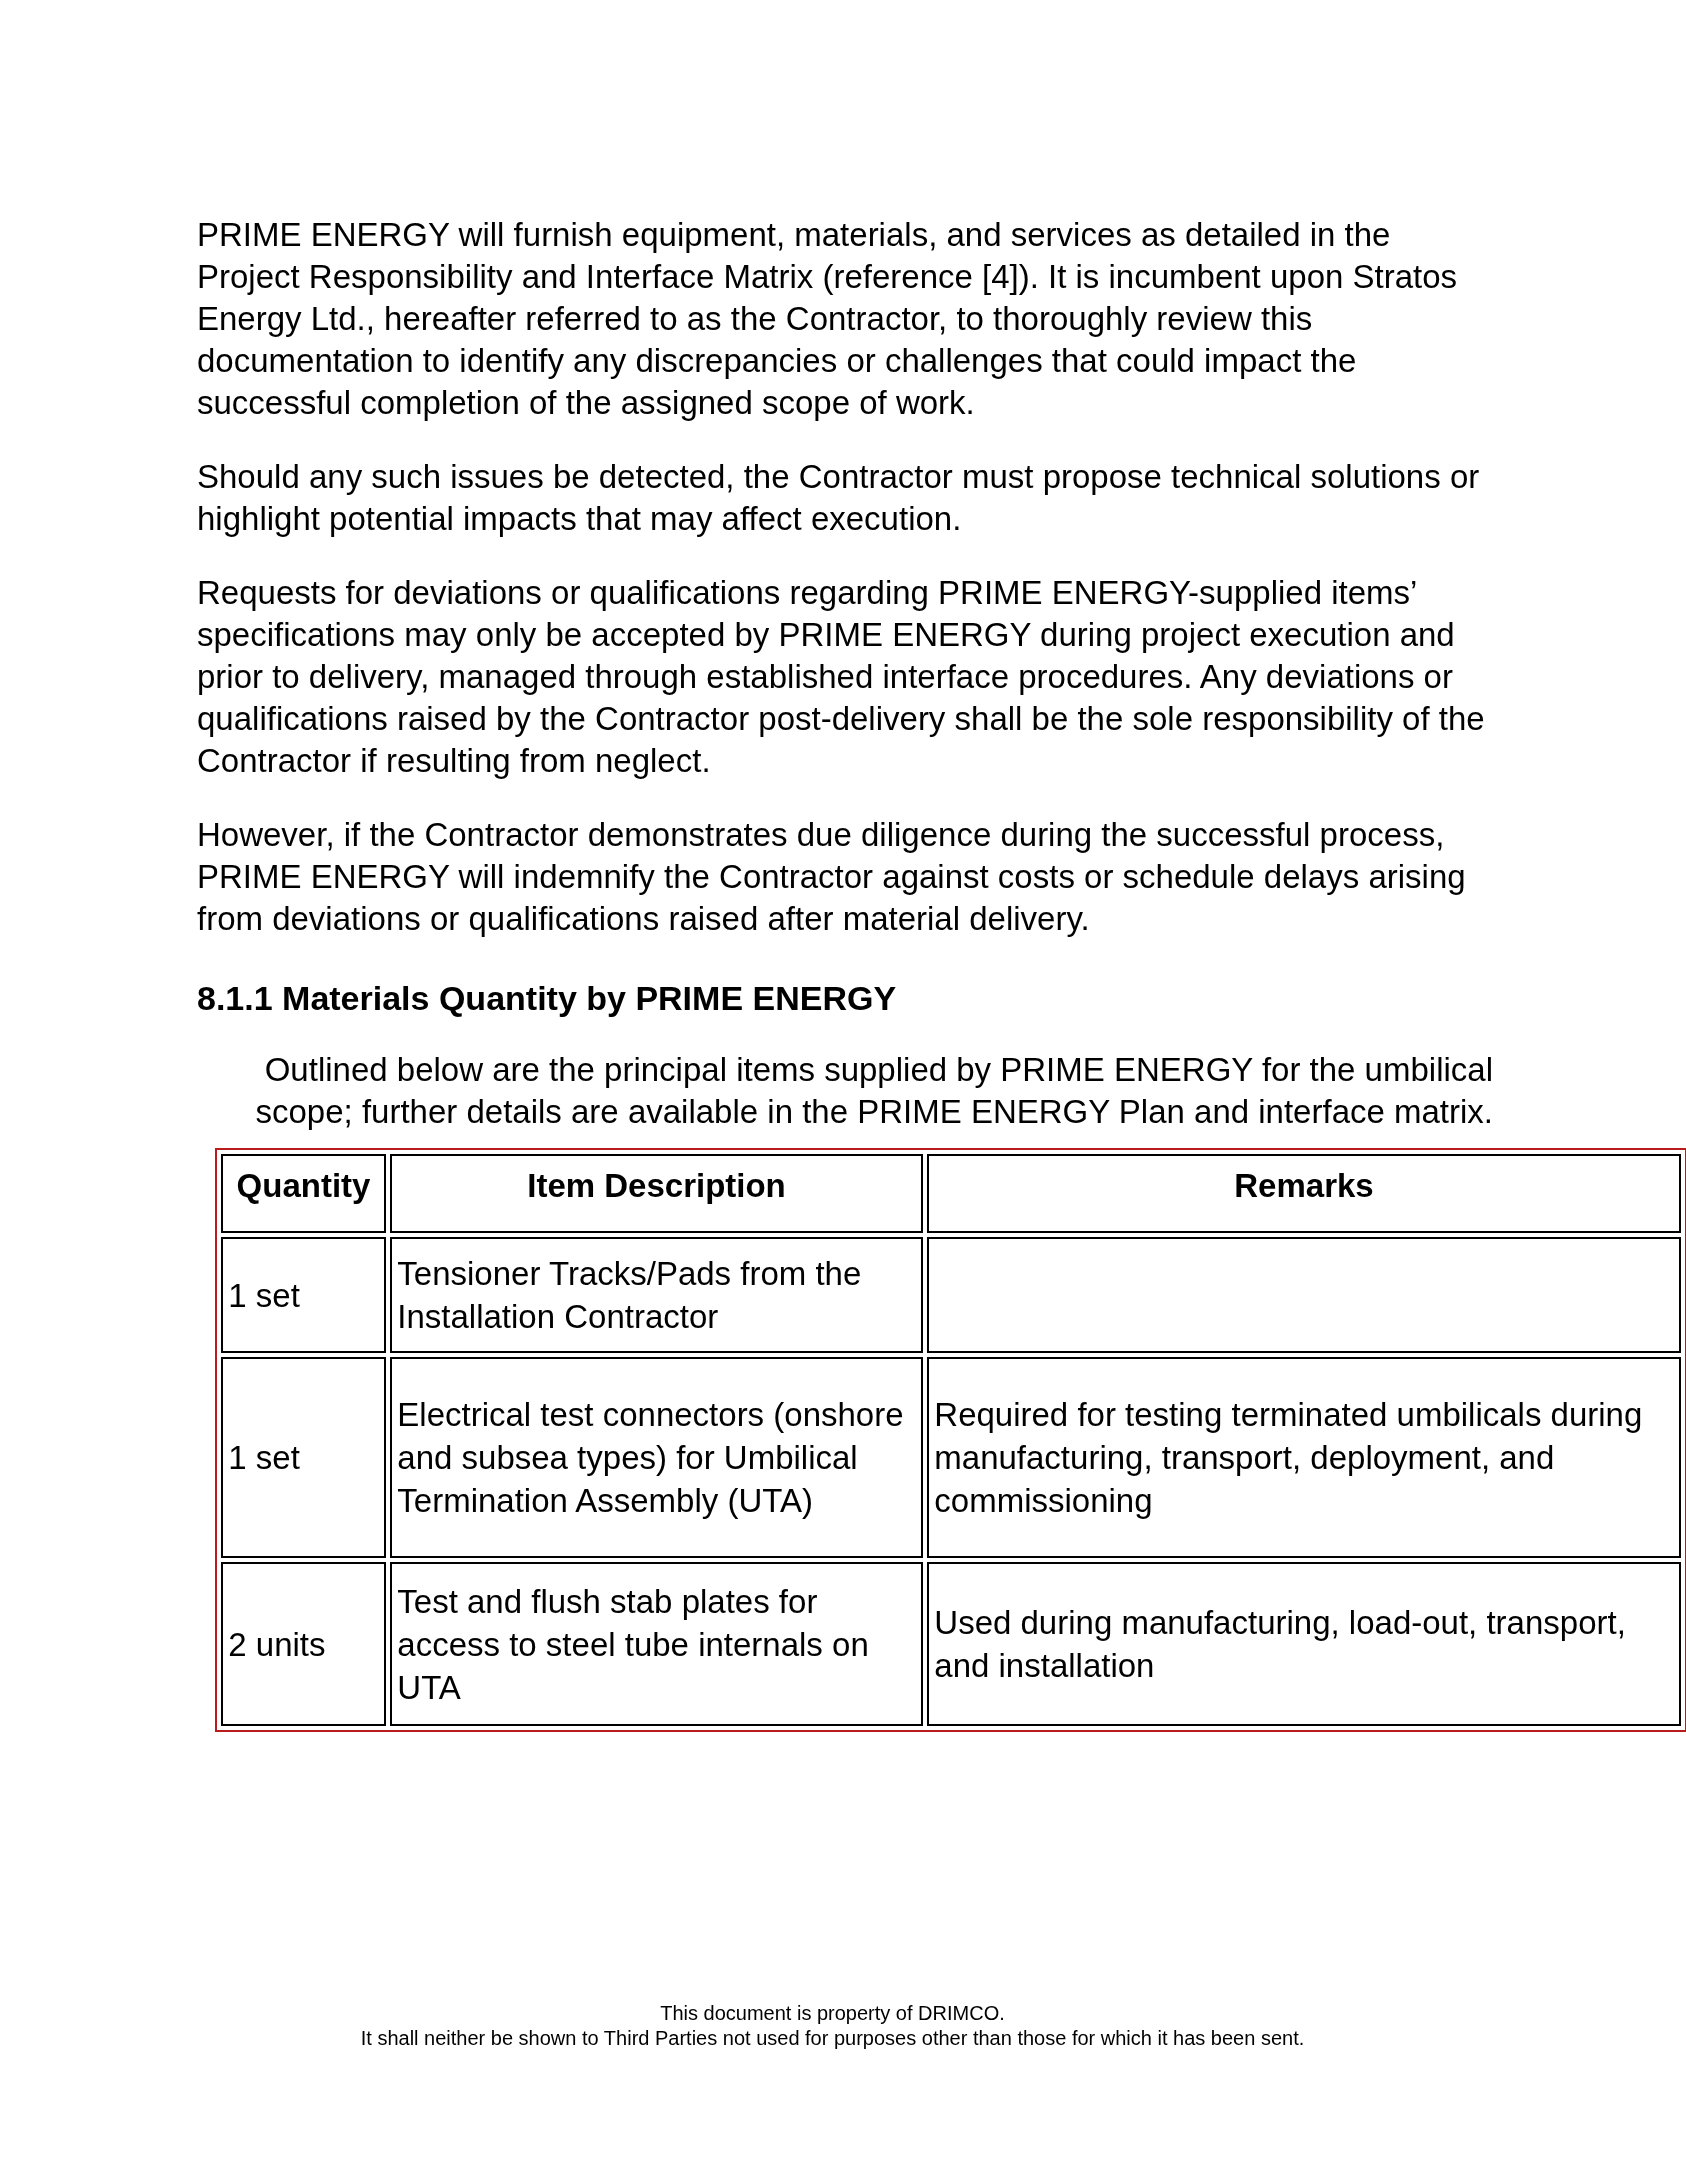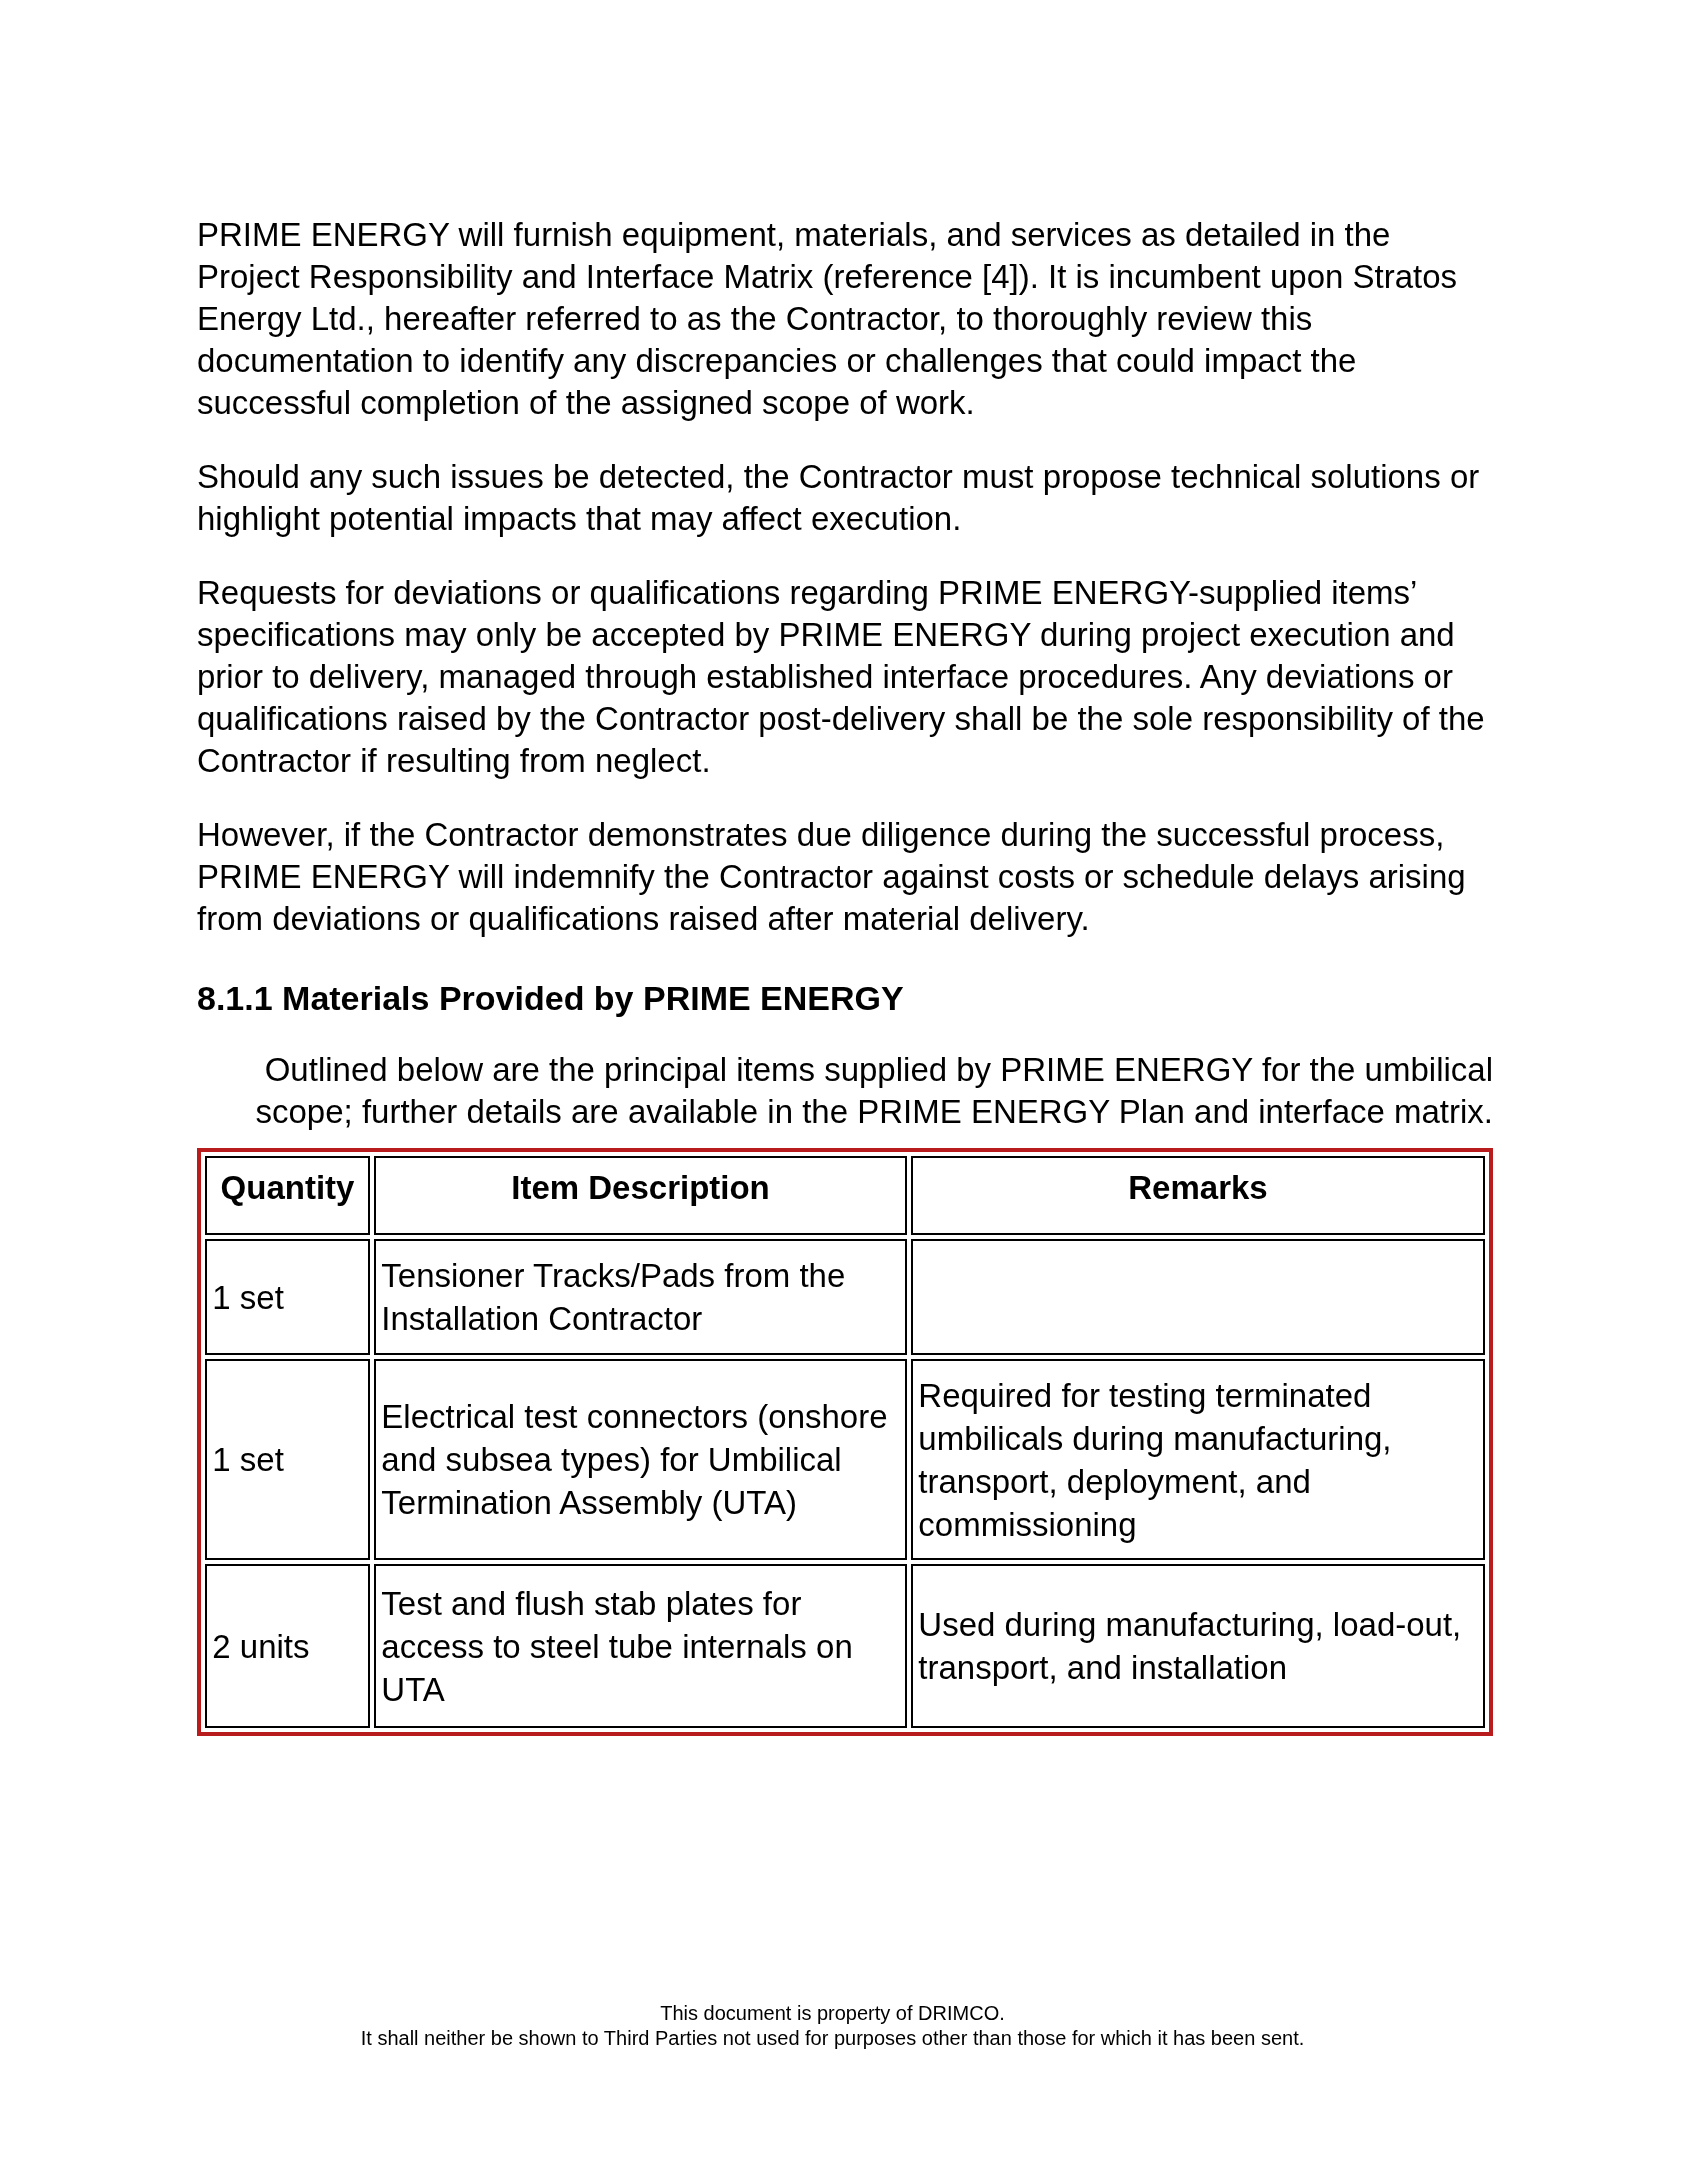--- a/index.html
+++ b/index.html
@@ -30,25 +30,26 @@
     font-size: 34px;
     line-height: 42px;
     font-weight: bold;
     margin: 37px 0 30px 0;
   }
   p.intro {
     margin-bottom: 15px;
     text-align: right;
   }
   table.materials {
-    width: 1296px;
-    border: 4px solid #b91c1c;
+    width: 1472px;
+    border: 2px solid #b91c1c;
     border-collapse: separate;
     border-spacing: 4px;
     table-layout: fixed;
+    margin-left: 18px;
   }
   col.c1 { width: 165px; }
   col.c2 { width: 533px; }
   col.c3 { width: auto; }
   th, td {
     border: 2px solid #000000;
     padding: 1.3px 5.3px;
     font-size: 33px;
     line-height: 43px;
     background: #ffffff;
@@ -81,21 +82,21 @@
 </style>
 </head>
 <body>
 
 <div class="content">
   <p>PRIME ENERGY will furnish equipment, materials, and services as detailed in the Project Responsibility and Interface Matrix (reference [4]). It is incumbent upon Stratos Energy Ltd., hereafter referred to as the Contractor, to thoroughly review this documentation to identify any discrepancies or challenges that could impact the successful completion of the assigned scope of work.</p>
   <p>Should any such issues be detected, the Contractor must propose technical solutions or highlight potential impacts that may affect execution.</p>
   <p>Requests for deviations or qualifications regarding PRIME ENERGY-supplied items’ specifications may only be accepted by PRIME ENERGY during project execution and prior to delivery, managed through established interface procedures. Any deviations or qualifications raised by the Contractor post-delivery shall be the sole responsibility of the Contractor if resulting from neglect.</p>
   <p>However, if the Contractor demonstrates due diligence during the successful process, PRIME ENERGY will indemnify the Contractor against costs or schedule delays arising from deviations or qualifications raised after material delivery.</p>
 
-  <h3 class="heading">8.1.1 Materials Provided by PRIME ENERGY</h3>
+  <h3 class="heading">8.1.1 Materials Quantity by PRIME ENERGY</h3>
 
   <p class="intro">Outlined below are the principal items supplied by PRIME ENERGY for the umbilical scope; further details are available in the PRIME ENERGY Plan and interface matrix.</p>
 
   <table class="materials">
     <colgroup>
       <col class="c1">
       <col class="c2">
       <col class="c3">
     </colgroup>
     <thead>

